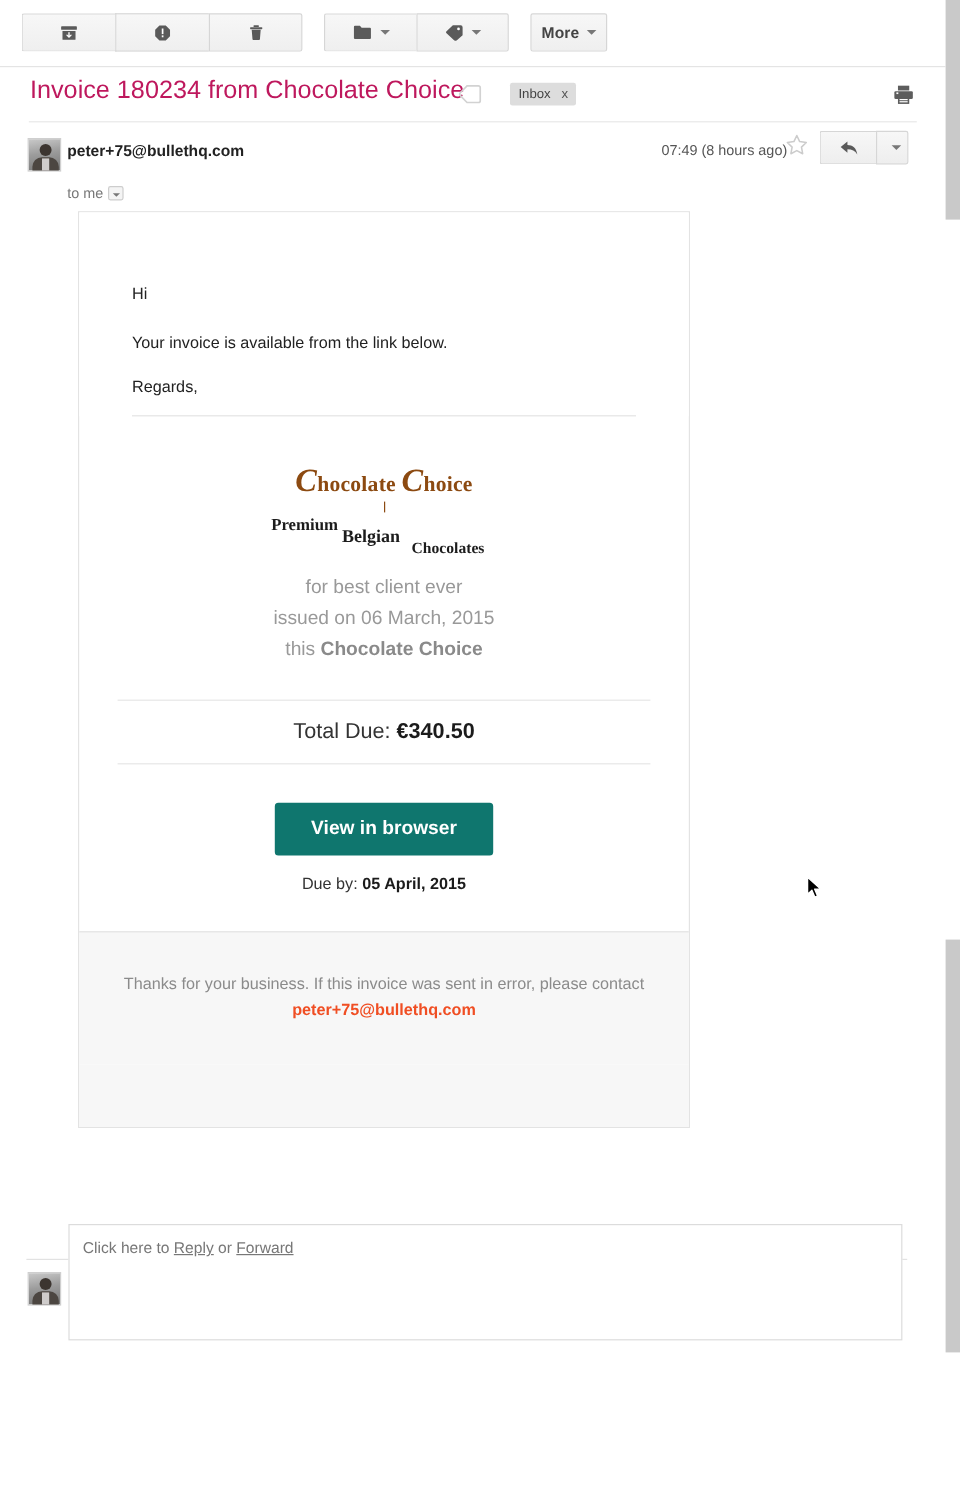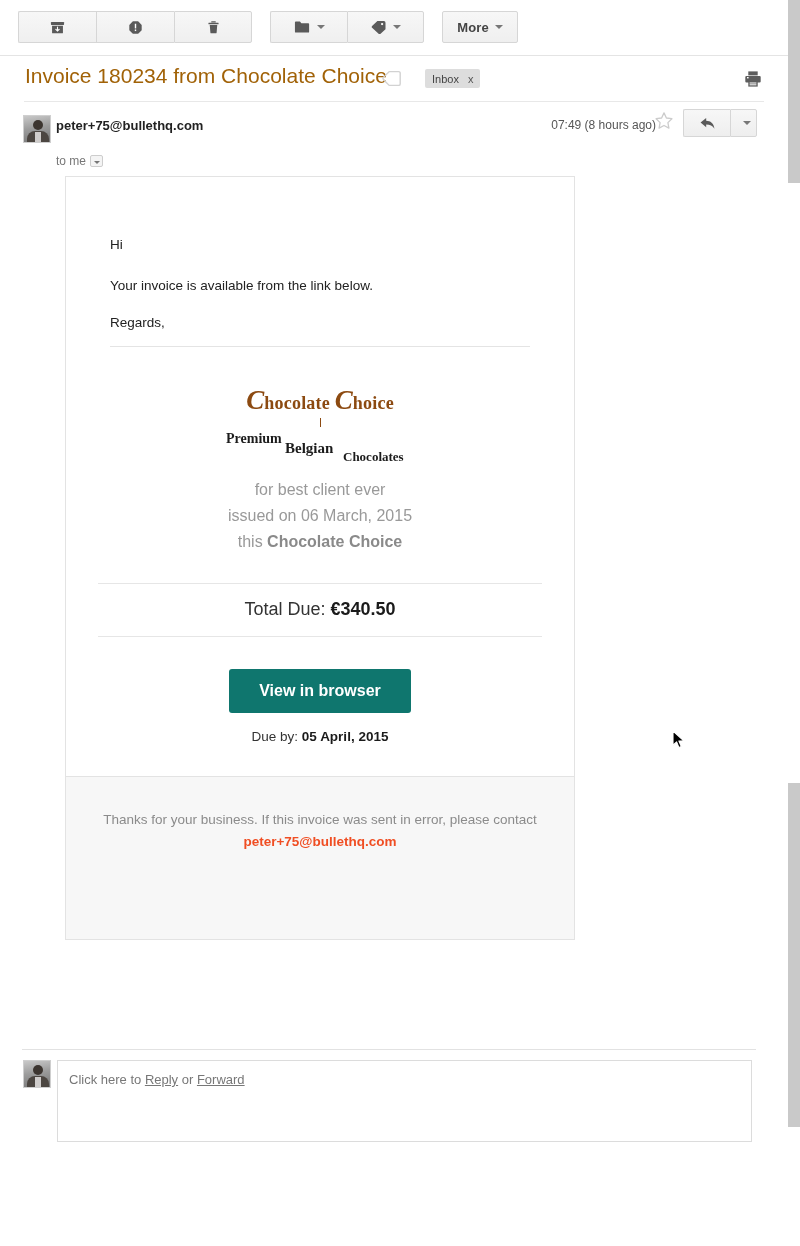--- a/index.html
+++ b/index.html
@@ -46,21 +46,21 @@
   }
   .tb-btn:first-child { border-radius: 2px 0 0 2px; }
   .tb-btn:last-child { border-radius: 0 2px 2px 0; border-right-width: 1px; }
   .tb-btn.solo { border-radius: 2px; border-right-width: 1px; }
 
   .grp-a { left: 18px; }
   .grp-a .tb-btn { width: 78px; }
   .grp-b { left: 270px; }
   .grp-b .tb-btn { width: 77px; }
   .grp-c { left: 442px; }
-  .grp-c .tb-btn { width: 76px; padding: 0 8px; }
+  .grp-c .tb-btn { width: 64px; padding: 0 8px; }
 
   .more-label {
     font-size: 13px;
     font-weight: bold;
     color: #444;
     letter-spacing: .1px;
   }
   .caret {
     display: inline-block;
     margin-left: 6px;
@@ -74,21 +74,21 @@
   .subject-row {
     position: absolute;
     left: 0; top: 56px;
     width: 788px;
     height: 48px;
   }
   .subject-title {
     position: absolute;
     left: 25px; top: 8px;
     font-size: 21px;
-    color: #a16207;
+    color: #be185d;
     white-space: nowrap;
   }
   .label-outline-icon {
     position: absolute;
     left: 382px; top: 70px;
   }
   .inbox-chip {
     position: absolute;
     left: 425px; top: 69px;
     height: 19px;
@@ -371,23 +371,23 @@
   .reply-avatar .body {
     position: absolute; left: 3px; top: 15px;
     width: 22px; height: 14px; border-radius: 8px 8px 0 0; background: #4c4641;
   }
   .reply-avatar .shirt {
     position: absolute; left: 11px; top: 16px;
     width: 6px; height: 13px; background: #cfcccb;
   }
   .reply-box {
     position: absolute;
-    left: 57px; top: 1060px;
+    left: 57px; top: 1020px;
     width: 695px;
-    height: 82px;
+    height: 97px;
     border: 1px solid #dcdcdc;
     background: #ffffff;
     cursor: text;
   }
   .reply-hint {
     padding: 11px 0 0 11px;
     font-size: 13px;
     color: #777;
   }
   .reply-hint a {

